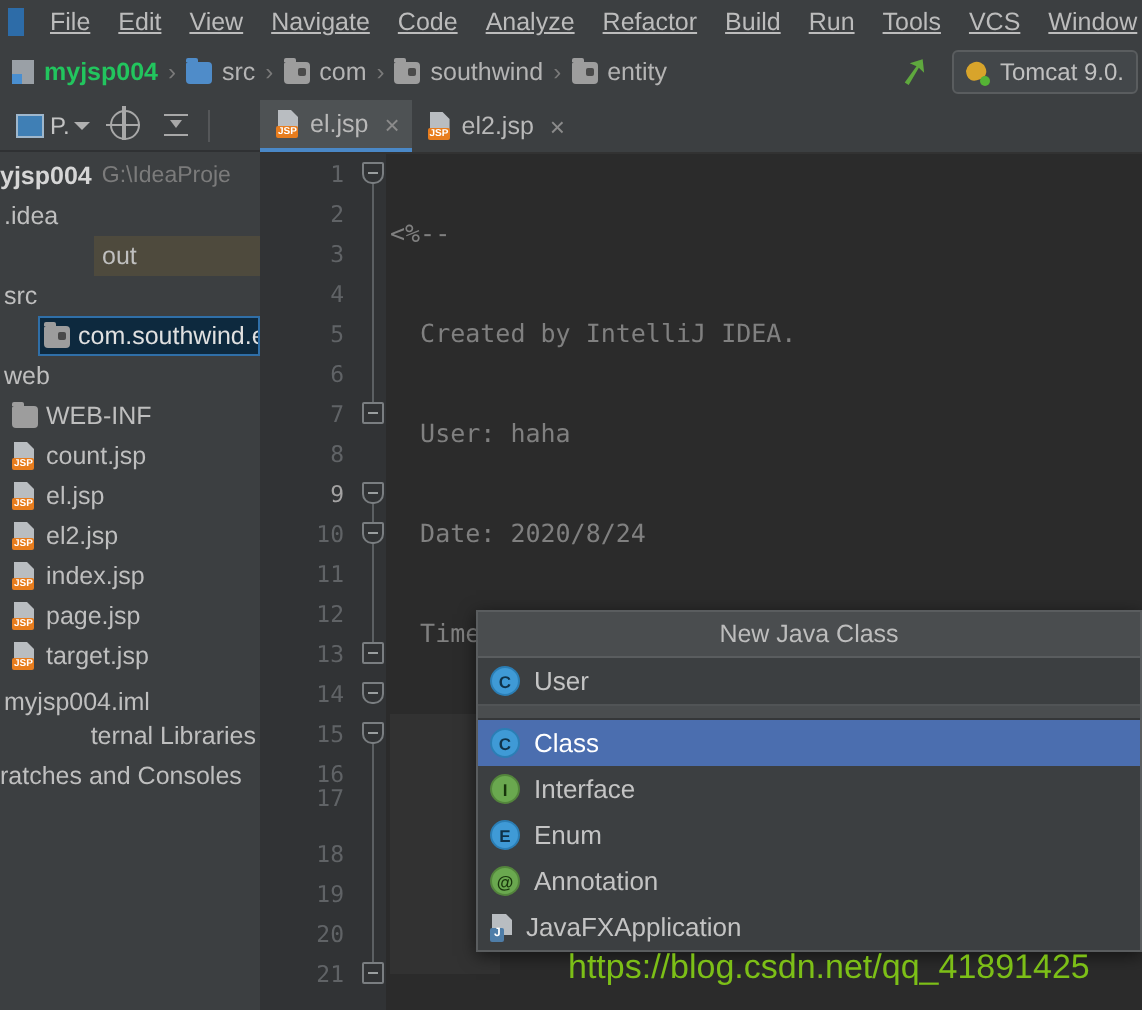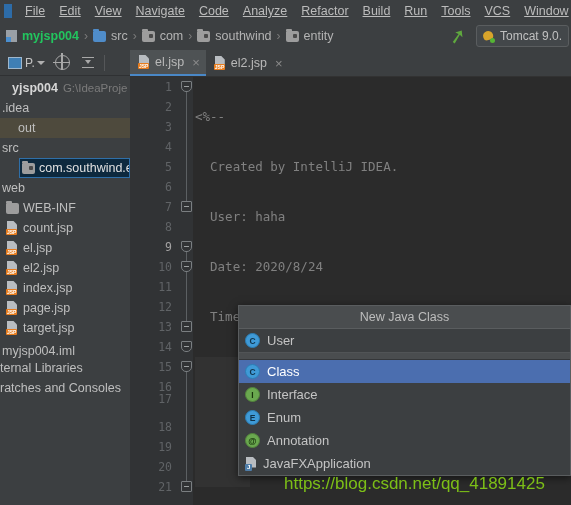--- a/index.html
+++ b/index.html
@@ -604,28 +604,28 @@
       <span class="ico-target"></span>
       <span class="ico-collapse">
           <i></i>
           <i></i>
           <u></u>
         </span>
       <span class="tb-divider"></span>
     </div>
 
     <div id="project-tree">
-      <div class="tree-row" style="padding-left:12px;">
+      <div class="tree-row" style="padding-left:0px;">
         <span style="font-weight:bold;color:#d6d6d6;">yjsp004</span>
         <span class="tgray">G:\IdeaProje</span>
       </div>
       <div class="tree-row" style="padding-left:2px;">
         <span>.idea</span>
       </div>
-      <div class="tree-row selected-bg" style="padding-left:18px;">
+      <div class="tree-row selected-bg" style="padding-left:4px;margin-left:47px;">
         <span>out</span>
       </div>
       <div class="tree-row" style="padding-left:2px;">
         <span>src</span>
       </div>
       <div class="tree-row focus-sel" style="padding-left:3px;margin-left:19px;">
         <span class="ico-pkg"></span>
         <span style="color:#e0e0e0;">com.southwind.en</span>
       </div>
       <div class="tree-row" style="padding-left:2px;">
@@ -655,21 +655,21 @@
         <span class="ico-jsp"></span>
         <span>page.jsp</span>
       </div>
       <div class="tree-row" style="padding-left:6px;">
         <span class="ico-jsp"></span>
         <span>target.jsp</span>
       </div>
       <div class="tree-row" style="padding-left:2px;align-items:flex-end;">
         <span>myjsp004.iml</span>
       </div>
-      <div class="tree-row" style="padding-left:0px;">
+      <div class="tree-row" style="padding-left:0px;justify-content:flex-end;">
         <span>ternal Libraries</span>
       </div>
       <div class="tree-row" style="padding-left:0px;">
         <span>ratches and Consoles</span>
       </div>
     </div>
   </div>
 
   <div id="editor-area">
 

